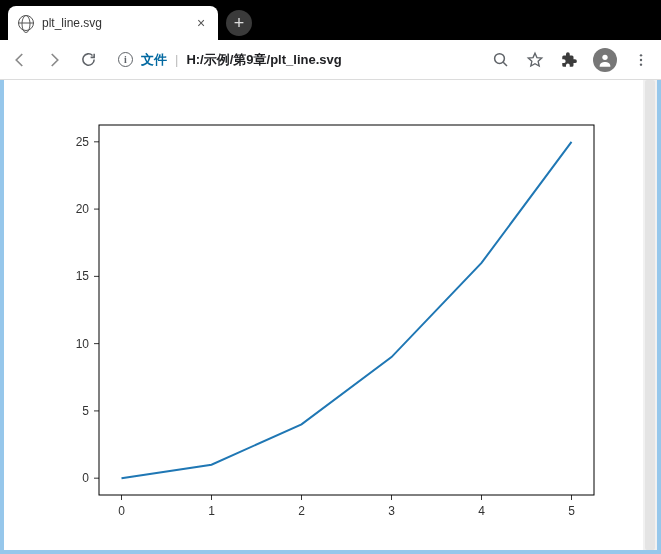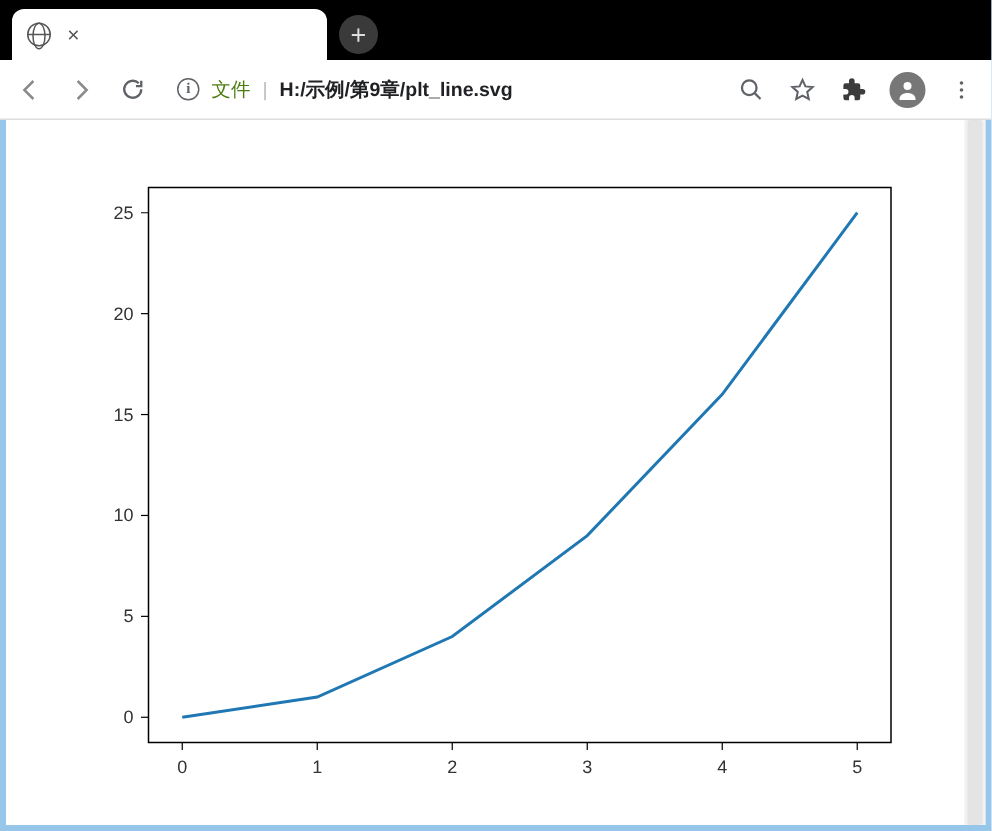--- a/index.html
+++ b/index.html
@@ -108,21 +108,21 @@
     font-size: 13px;
   }
   .info-icon {
     width: 15px; height: 15px;
     border: 1.4px solid #5f6368;
     border-radius: 50%;
     display: flex; align-items: center; justify-content: center;
     font-size: 10px; font-weight: bold;
     font-family: Georgia, serif;
   }
-  .addr-prefix { color: #4d7c0f; }
+  .addr-prefix { color: #0369a1; font-weight: bold; }
   .addr-sep { color: #bbb; }
   .addr-path { color: #202124; font-weight: bold; }
   .tool-icon {
     width: 20px; height: 20px;
     display: flex; align-items: center; justify-content: center;
     color: #5f6368;
     cursor: pointer;
   }
   .zoom-icon svg { width: 18px; height: 18px; }
   .avatar {
@@ -160,20 +160,21 @@
   }
 </style>
 </head>
 <body>
 
 <div class="browser">
 
   <div class="tab-strip">
     <div class="tab">
       <span class="globe-icon"></span>
+      <span class="tab-title">plt_line.svg</span>
       <span class="close-x">×</span>
     </div>
     <div class="newtab">+</div>
   </div>
 
   <div class="toolbar">
     <div class="nav-btn">
       <svg viewBox="0 0 24 24" width="18" height="18" fill="none" stroke="#8a8a8a" stroke-width="2.2">
           <path d="M15 4 L7 12 L15 20"></path>
         </svg>

